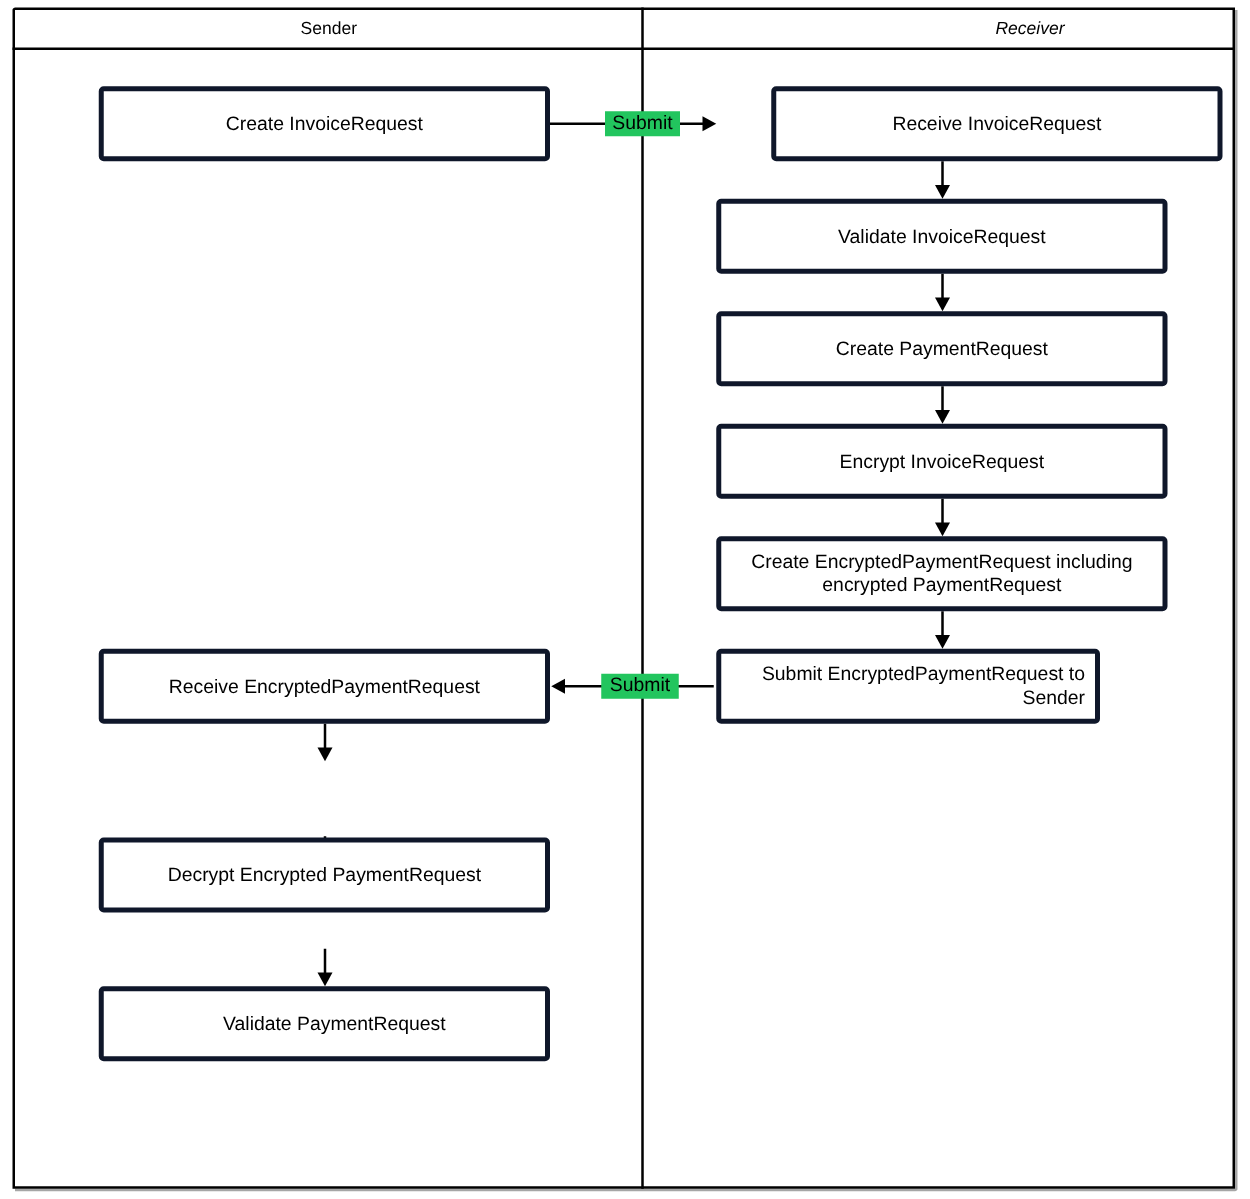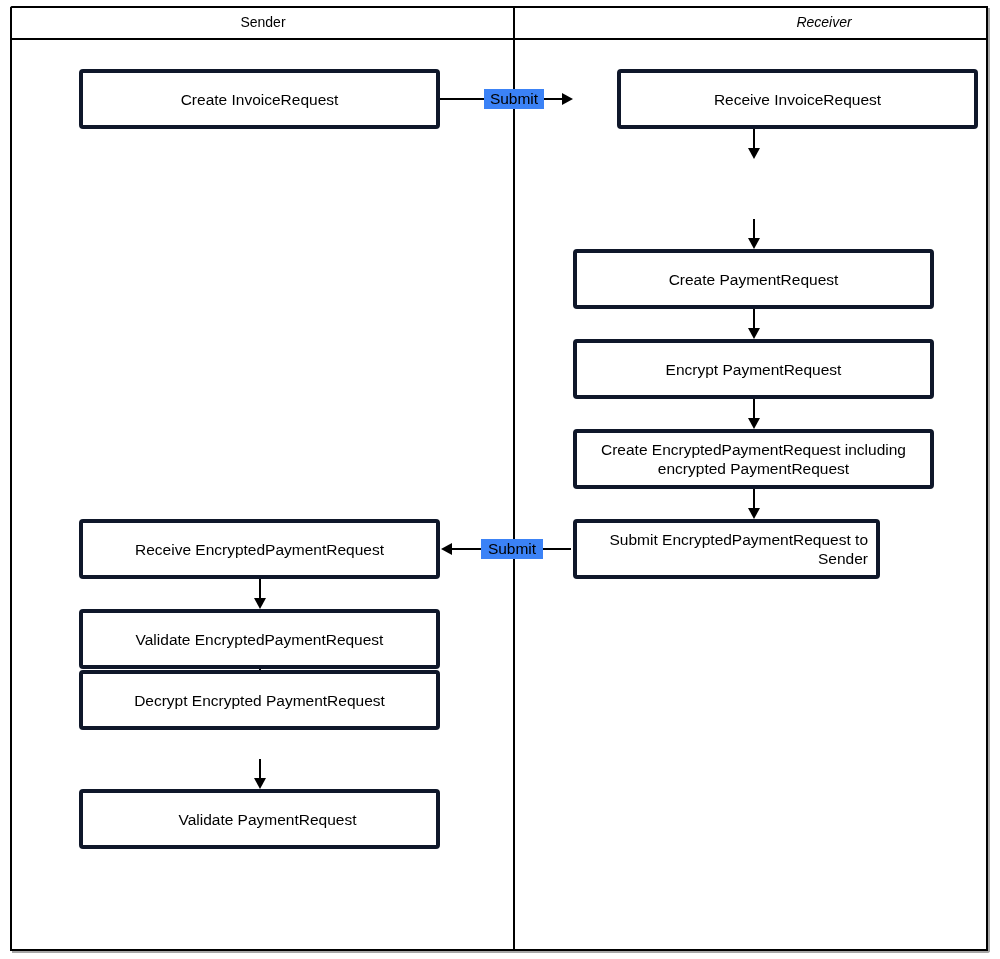--- a/index.html
+++ b/index.html
@@ -125,21 +125,21 @@
     height: 0;
     border-top: 6px solid transparent;
     border-bottom: 6px solid transparent;
     border-right: 11px solid #000000;
     z-index: 3;
   }
 
   
   .edge-label {
     position: absolute;
-    background: #3b82f6;
+    background: #22c55e;
     font-size: 15.5px;
     line-height: 18px;
     color: #000000;
     white-space: nowrap;
     padding: 1px 2px;
     text-align: center;
     z-index: 4;
   }
 </style>
 </head>
@@ -189,43 +189,43 @@
   <div class="arrow-down" style="left:254px; top:778px;"></div>
 
   <div class="node" style="left:79px; top:69px; width:361px; height:60px;">
     <span class="node-label">Create InvoiceRequest</span>
   </div>
 
   <div class="node" style="left:79px; top:519px; width:361px; height:60px;">
     <span class="node-label">Receive EncryptedPaymentRequest</span>
   </div>
 
-  <div class="node" style="left:79px; top:609px; width:361px; height:60px;">
-    <span class="node-label">Validate EncryptedPaymentRequest</span>
-  </div>
 
   <div class="node" style="left:79px; top:670px; width:361px; height:60px;">
     <span class="node-label">Decrypt Encrypted PaymentRequest</span>
   </div>
 
   <div class="node" style="left:79px; top:789px; width:361px; height:60px;padding-left:24px;">
     <span class="node-label">Validate PaymentRequest</span>
   </div>
 
   <div class="node" style="left:573px; top:69px; width:361px; height:60px;margin-left:44px;">
     <span class="node-label">Receive InvoiceRequest</span>
   </div>
 
+  <div class="node" style="left:573px; top:159px; width:361px; height:60px;">
+    <span class="node-label">Validate InvoiceRequest</span>
+  </div>
 
   <div class="node" style="left:573px; top:249px; width:361px; height:60px;">
     <span class="node-label">Create PaymentRequest</span>
   </div>
 
   <div class="node" style="left:573px; top:339px; width:361px; height:60px;">
-    <span class="node-label">Encrypt PaymentRequest</span>
+    <span class="node-label">Encrypt InvoiceRequest</span>
   </div>
 
   <div class="node" style="left:573px; top:429px; width:361px; height:60px;text-align:center;">
     <span class="node-label">Create EncryptedPaymentRequest including encrypted PaymentRequest</span>
   </div>
 
   <div class="node" style="left:573px; top:519px; width:307px; height:60px;text-align:right;">
     <span class="node-label">Submit EncryptedPaymentRequest to Sender</span>
   </div>
 

